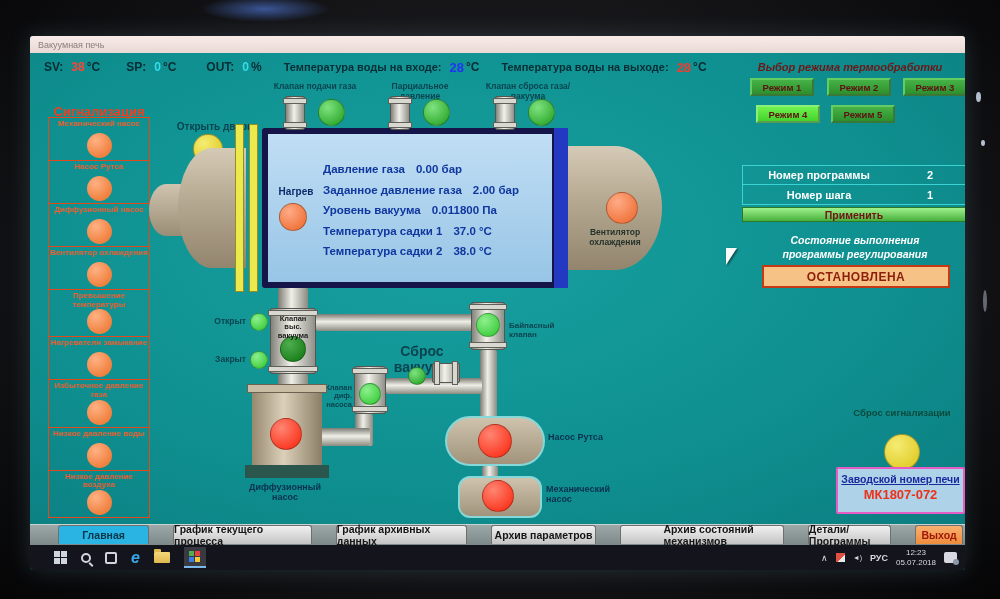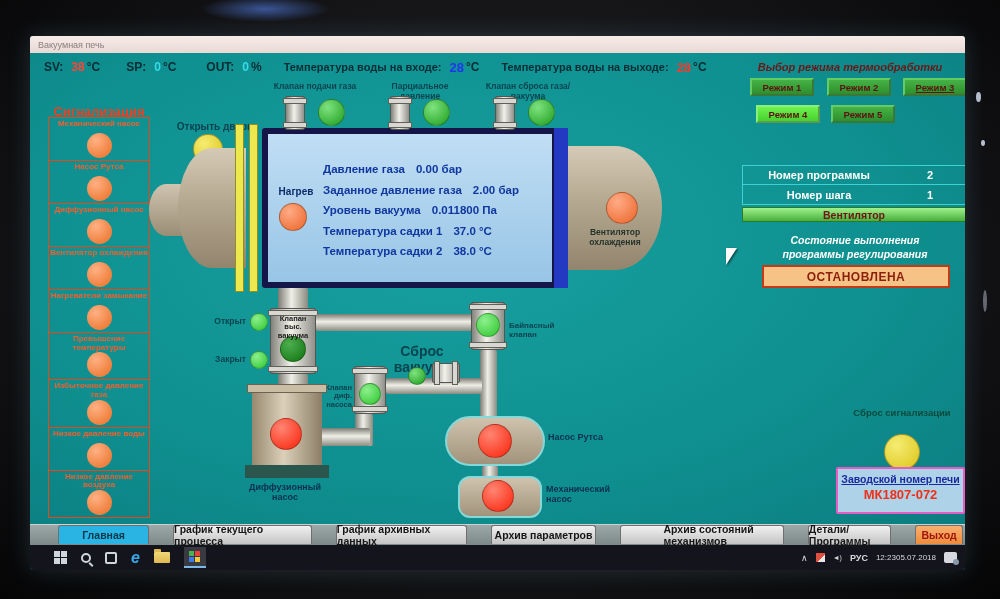--- a/index.html
+++ b/index.html
@@ -160,21 +160,21 @@
   .folder-icon::before { content:""; position:absolute; left:0; top:-3px; width:7px; height:3px;
     background:#dfb84f; border-radius:1px 1px 0 0; }
   .app-icon { width:22px; height:21px; background:rgba(255,255,255,.16); display:flex;
     align-items:center; justify-content:center; border-bottom:2px solid #79b8e8; }
   .app-icon .sq { width:12px; height:12px; display:grid; grid-template-columns:5px 5px; grid-template-rows:5px 5px; gap:1px; }
   .app-icon .sq i:nth-child(1){background:#4caf50}.app-icon .sq i:nth-child(2){background:#e8413a}
   .app-icon .sq i:nth-child(3){background:#3a7be8}.app-icon .sq i:nth-child(4){background:#f2cb3a}
   .tb-right { margin-left:auto; margin-right:8px; display:flex; align-items:center; gap:8px;
     color:#d8d8de; font-size:9px; }
   .flag-icon { width:9px; height:9px; background:linear-gradient(135deg,#e05040 60%,#e8e8e8 60%); }
-  .clock { display:flex; flex-direction:row; align-items:center; line-height:1.2; font-size:8px; }
+  .clock { display:flex; flex-direction:column; align-items:center; line-height:1.2; font-size:8px; }
   .notif-icon { width:13px; height:11px; background:#d8d8e0; border-radius:2px; position:relative; }
   .notif-icon::after { content:""; position:absolute; right:-2px; bottom:-2px; width:6px; height:6px;
     background:#8898a8; border-radius:50%; }
 </style>
 </head>
 <body>
 
 <div class="glare-top"></div>
 <div class="speck" style="left:976px; top:92px; width:5px; height:10px;"></div>
 <div class="speck" style="left:981px; top:140px; width:4px; height:6px;"></div>
@@ -218,25 +218,25 @@
       </div>
     <div class="alarm-cell">
       <span class="a-lbl">Диффузионный насос</span>
       <span class="a-lamp"></span>
       </div>
     <div class="alarm-cell">
       <span class="a-lbl">Вентилятор охлаждения</span>
       <span class="a-lamp"></span>
       </div>
     <div class="alarm-cell">
+      <span class="a-lbl">Превышение температуры</span>
+      <span class="a-lamp"></span>
+      </div>
+    <div class="alarm-cell">
       <span class="a-lbl">Нагреватели замыкание</span>
-      <span class="a-lamp"></span>
-      </div>
-    <div class="alarm-cell">
-      <span class="a-lbl">Превышение температуры</span>
       <span class="a-lamp"></span>
       </div>
     <div class="alarm-cell">
       <span class="a-lbl">Избыточное давление газа</span>
       <span class="a-lamp"></span>
       </div>
     <div class="alarm-cell">
       <span class="a-lbl">Низкое давление воды</span>
       <span class="a-lamp"></span>
       </div>
@@ -334,35 +334,35 @@
   <div class="diag-lbl" style="left:518px; top:396px; width:72px; font-size:9px; color:#0a3050; text-align:left;">Насос Рутса</div>
 
   <div class="pipe-v" style="left:452px; top:430px; width:16px; height:12px;"></div>
   <div class="pump-pill" style="left:428px; top:440px; width:84px; height:42px; border-radius:12px;"></div>
   <div class="lamp lamp-red" style="left:452px; top:444px; width:32px; height:32px;"></div>
   <div class="diag-lbl" style="left:516px; top:448px; width:86px; font-size:9px; color:#0a3050; text-align:left;">Механический насос</div>
 
   <div class="mode-title">Выбор режима термообработки</div>
   <button class="mode-btn" style="left:720px; top:42px;">Режим 1</button>
   <button class="mode-btn" style="left:797px; top:42px;">Режим 2</button>
-  <button class="mode-btn" style="left:873px; top:42px;text-decoration:underline;">Режим 3</button>
+  <button class="mode-btn" style="left:873px; top:42px;">Режим 3</button>
   <button class="mode-btn active" style="left:726px; top:69px;">Режим 4</button>
   <button class="mode-btn" style="left:801px; top:69px;">Режим 5</button>
 
   <div class="prog-table">
     <div class="prog-row">
       <span class="p-lbl">Номер программы</span>
       <span class="p-val">2</span>
     </div>
     <div class="prog-row">
       <span class="p-lbl">Номер шага</span>
       <span class="p-val">1</span>
     </div>
   </div>
-  <button class="apply-btn">Вентилятор</button>
+  <button class="apply-btn">Применить</button>
 
   <div class="panel-title" style="left:710px; top:198px; width:230px;">
     <span>Состояние выполнения</span><br>
     <span>программы регулирования</span>
   </div>
   <div class="status-box">ОСТАНОВЛЕНА</div>
 
   <div class="cursor-arrow" style="left:696px; top:212px;"></div>
 
   <div class="reset-lbl">Сброс сигнализации</div>

